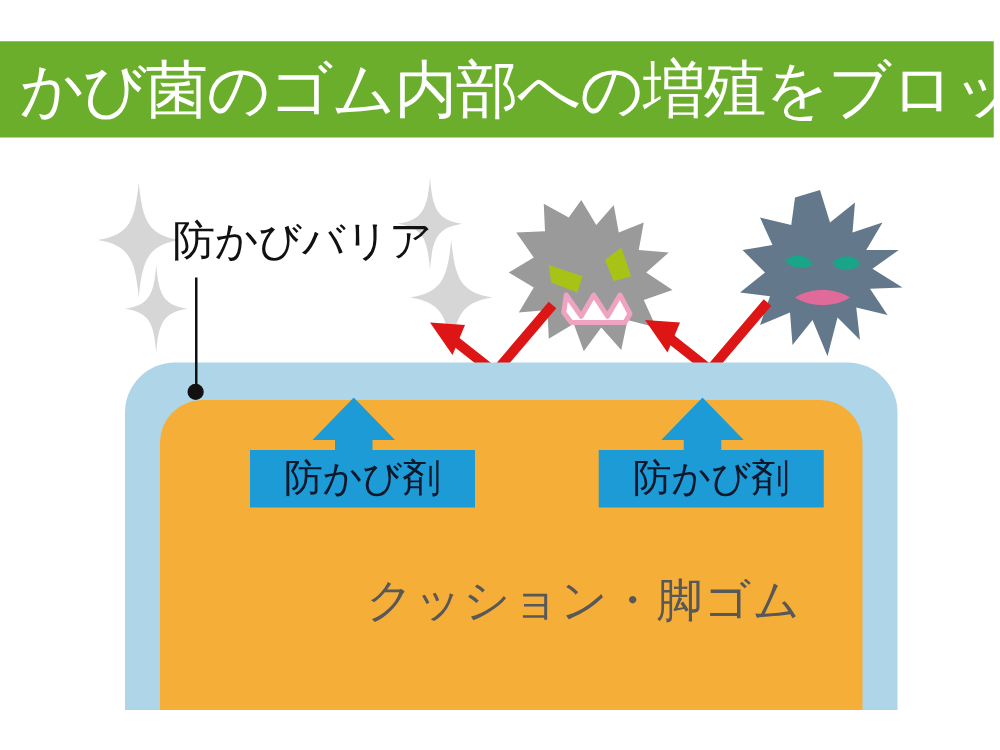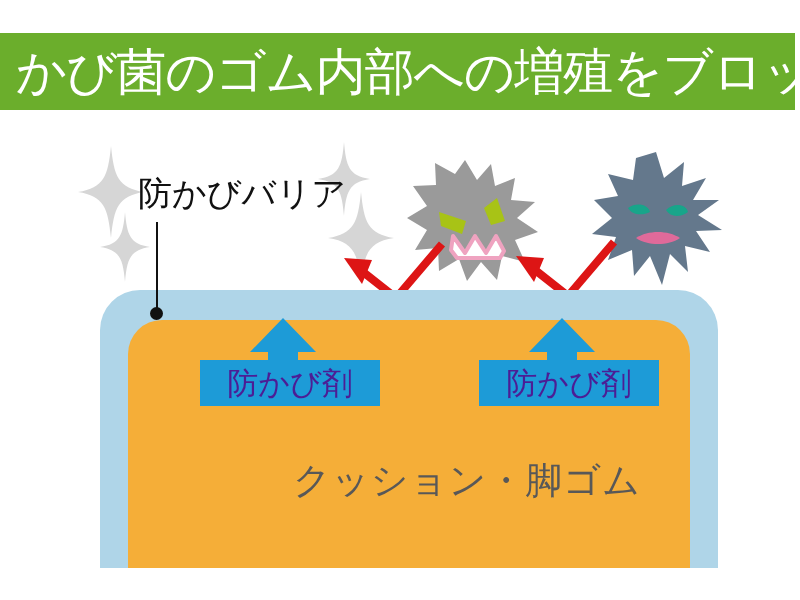--- a/index.html
+++ b/index.html
@@ -108,21 +108,21 @@
   .sparkle {
     position: absolute;
     color: #D6D6D6;
   }
 
   
   .agent-group { position: absolute; }
   .agent-box {
     position: absolute;
     background: #1D9BD7;
-    color: #4c1d95;
+    color: #0f172a;
     font-size: 31px;
     line-height: 46px;
     text-align: center;
     white-space: nowrap;
     letter-spacing: 0px;
   }
   .agent-arrow { position: absolute; }
 
   
   .deflect-arrow { position: absolute; }

